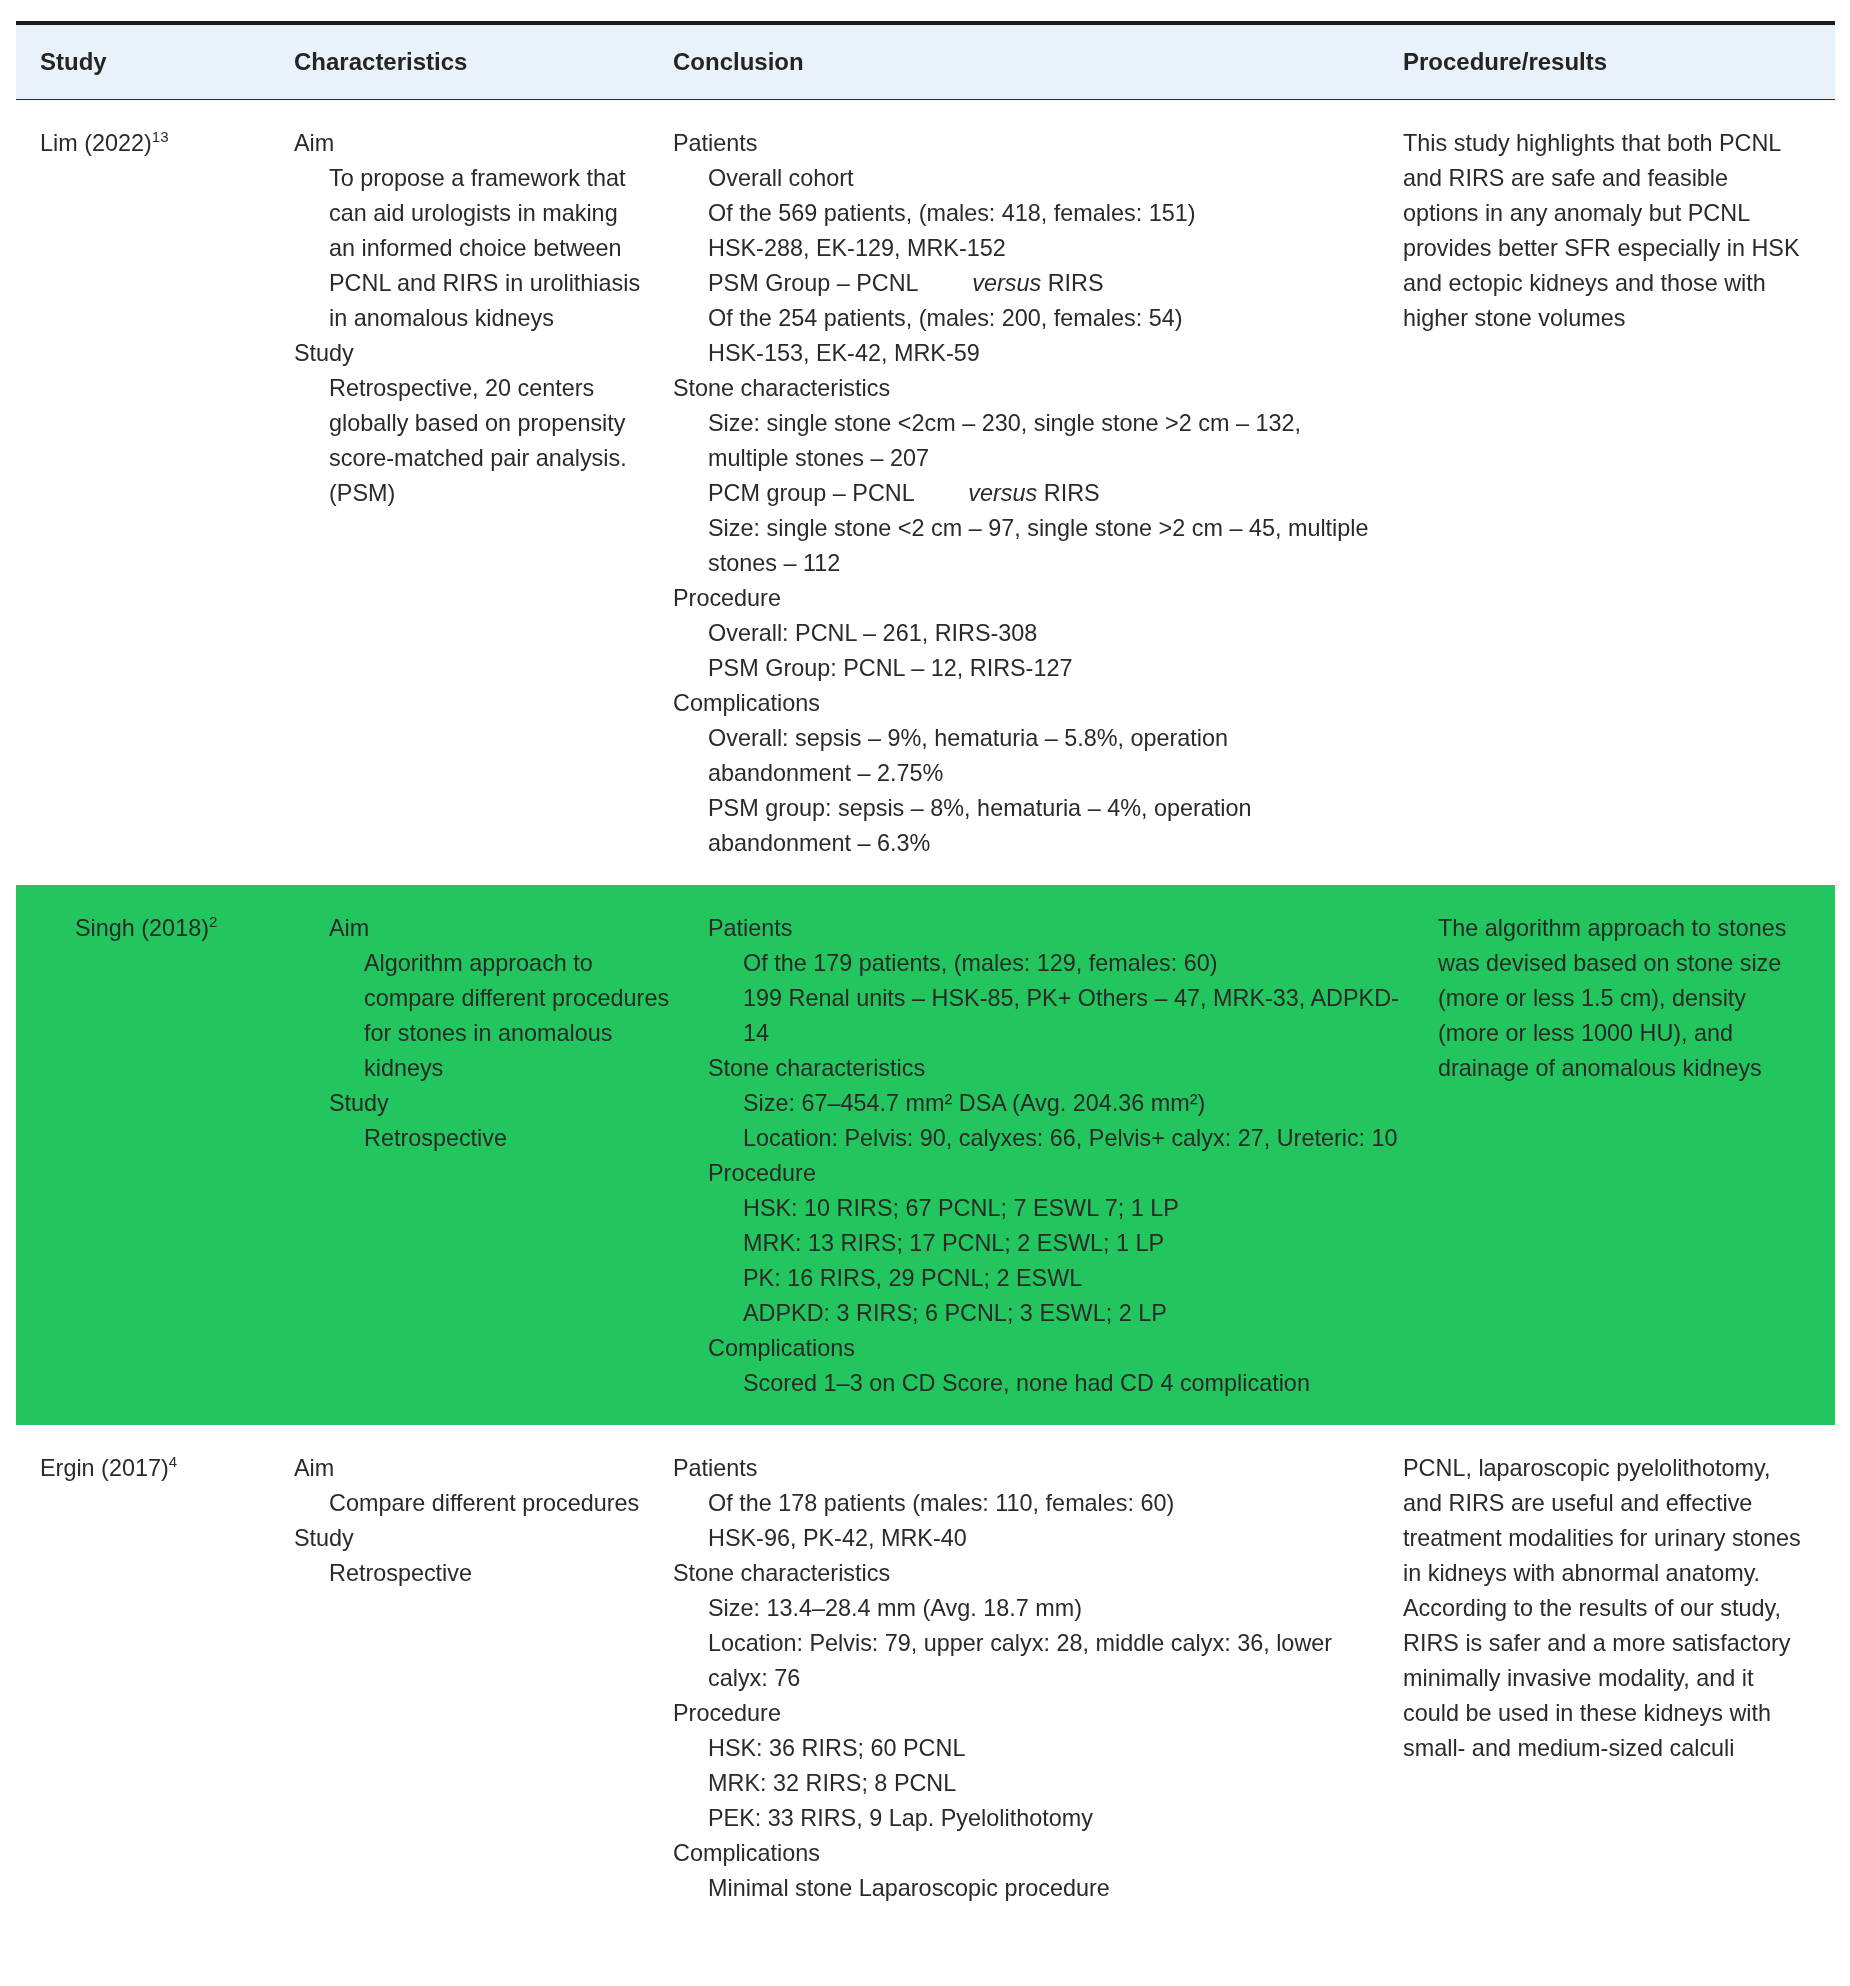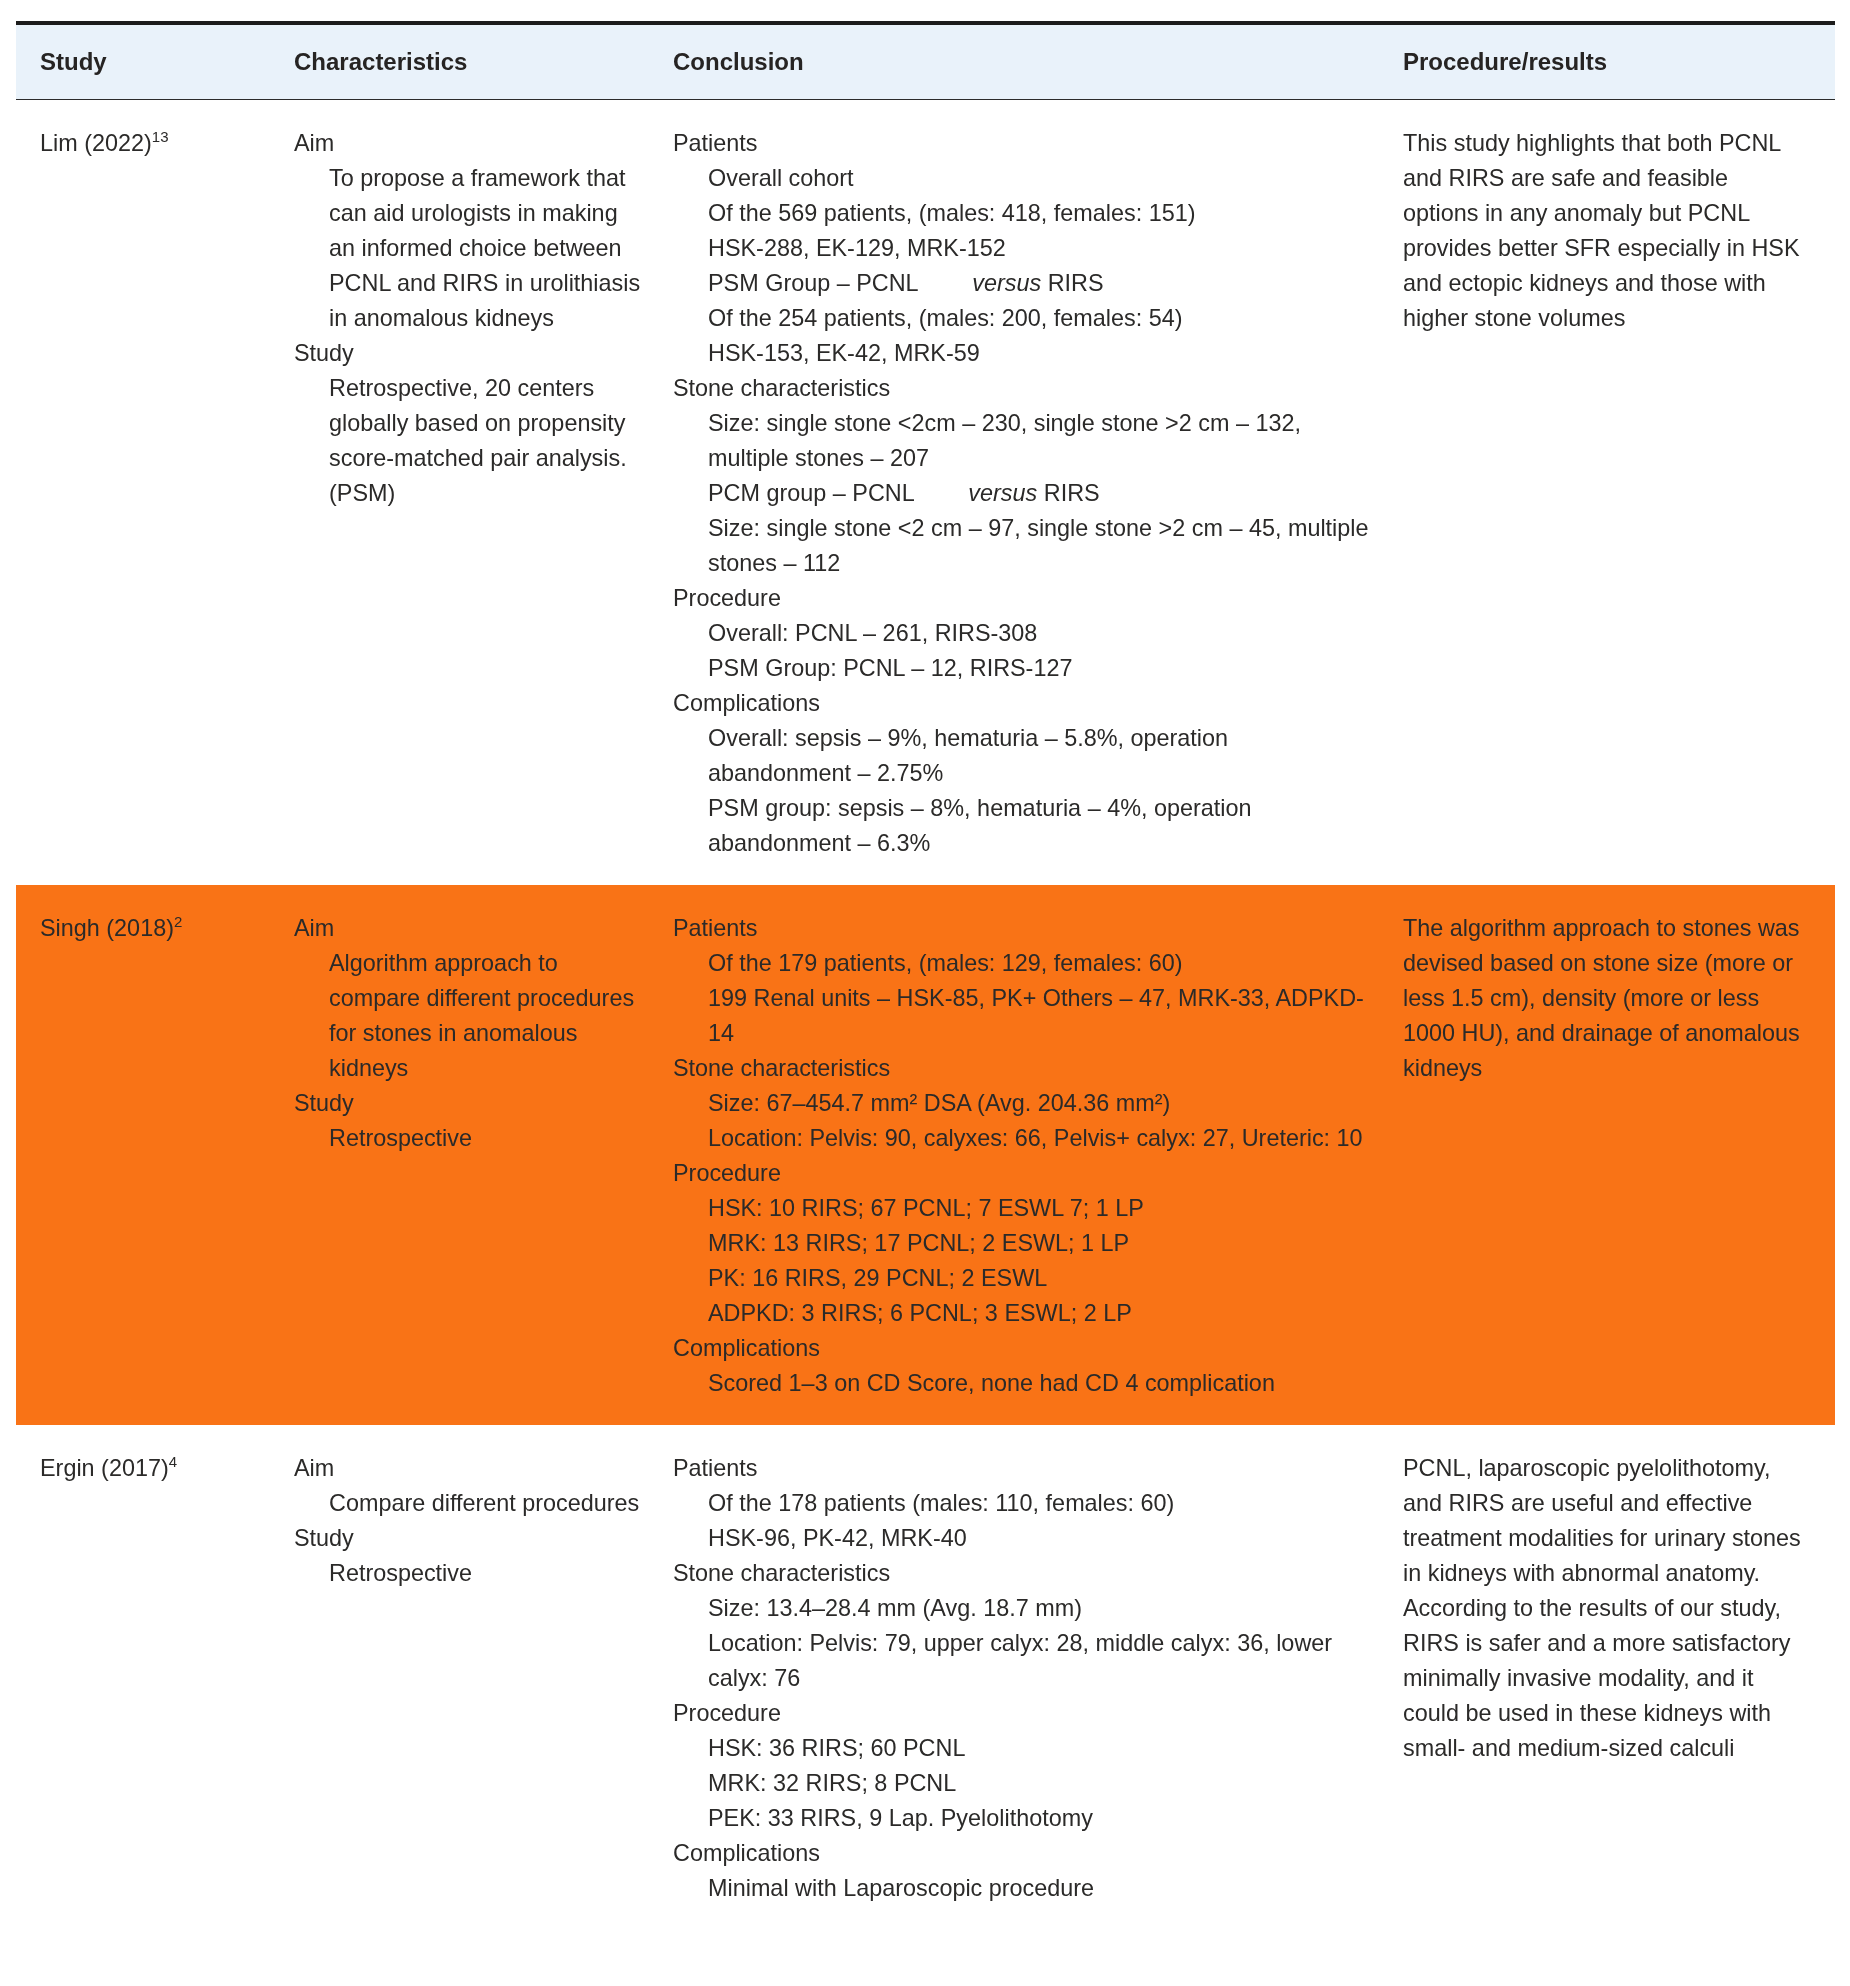--- a/index.html
+++ b/index.html
@@ -12,21 +12,21 @@
   .page{padding:21px 16px 0 16px;}
   .title{font-size:27px;line-height:35px;margin:4.8px 0 19.3px 1.6px;color:#3a3938;}
   .title .tlabel{color:#124a7d;font-weight:bold;margin-right:11.3px;}
   .tbl{border-top:4px solid #1c1c1c;}
   .grid-row{display:grid;grid-template-columns:254px 379px 730px 1fr;}
   .hdr{
     background:#e9f2fa;border-bottom:1.6px solid #2b2b2b;
   }
   .hdr .cell{font-weight:bold;font-size:24px;padding-top:19.3px;padding-bottom:19.3px;color:#262423;}
   .cell{padding:26px 8px 24px 24px;font-size:23.4px;line-height:35px;}
-  .row-alt{background:#f97316;}
+  .row-alt{background:#22c55e;padding-left:35px;}
   .line{padding-left:0;}
   .line.i1{padding-left:35px;}
   .it{font-style:italic;margin-left:48px;}
   sup{font-size:15px;line-height:0;vertical-align:super;text-align:center;}
   .concl-cell{padding-right:31px;}
 </style>
 </head>
 <body>
 
 <div class="page">
@@ -113,21 +113,21 @@
             <div class="line i1"><span>Of the 178 patients (males: 110, females: 60)</span></div>
             <div class="line i1"><span>HSK-96, PK-42, MRK-40</span></div>
             <div class="line i0"><span>Stone characteristics</span></div>
             <div class="line i1"><span>Size: 13.4–28.4 mm (Avg. 18.7 mm)</span></div>
             <div class="line i1"><span>Location: Pelvis: 79, upper calyx: 28, middle calyx: 36, lower calyx: 76</span></div>
             <div class="line i0"><span>Procedure</span></div>
             <div class="line i1"><span>HSK: 36 RIRS; 60 PCNL</span></div>
             <div class="line i1"><span>MRK: 32 RIRS; 8 PCNL</span></div>
             <div class="line i1"><span>PEK: 33 RIRS, 9 Lap. Pyelolithotomy</span></div>
             <div class="line i0"><span>Complications</span></div>
-            <div class="line i1"><span>Minimal with Laparoscopic procedure</span></div>
+            <div class="line i1"><span>Minimal stone Laparoscopic procedure</span></div>
           </div>
           <div class="cell concl-cell">
             <div>PCNL, laparoscopic pyelolithotomy, and RIRS are useful and effective treatment modalities for urinary stones in kidneys with abnormal anatomy. According to the results of our study, RIRS is safer and a more satisfactory minimally invasive modality, and it could be used in these kidneys with small- and medium-sized calculi</div>
           </div>
         </div>
       </div>
 
   </div>
 </div>
 

